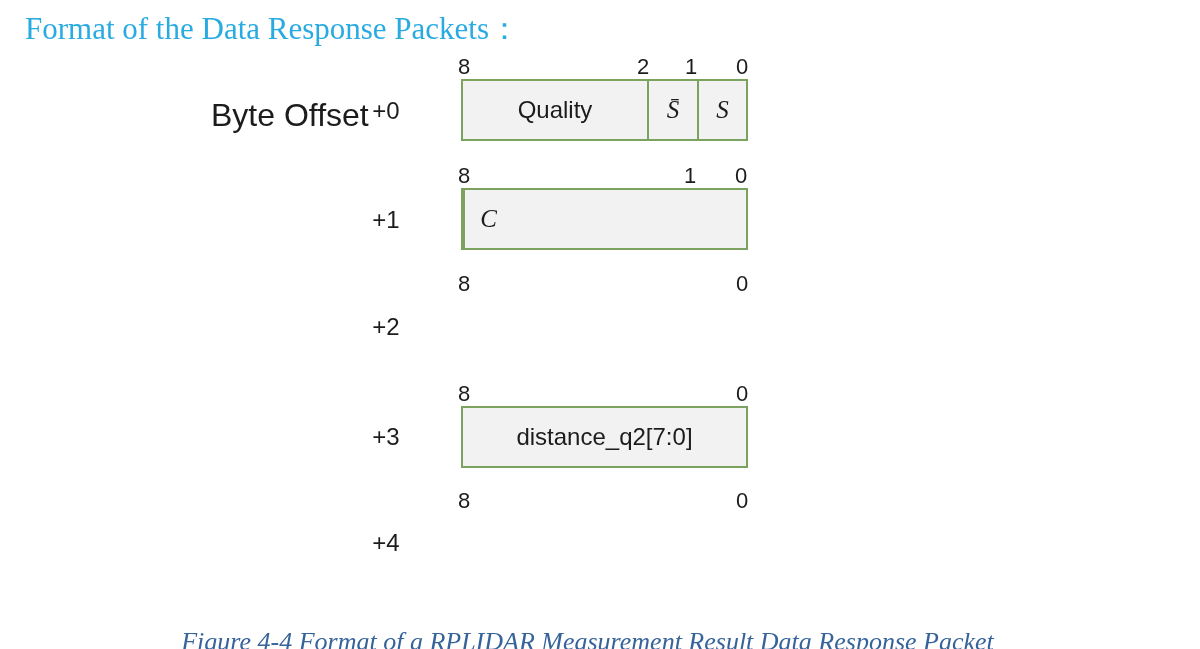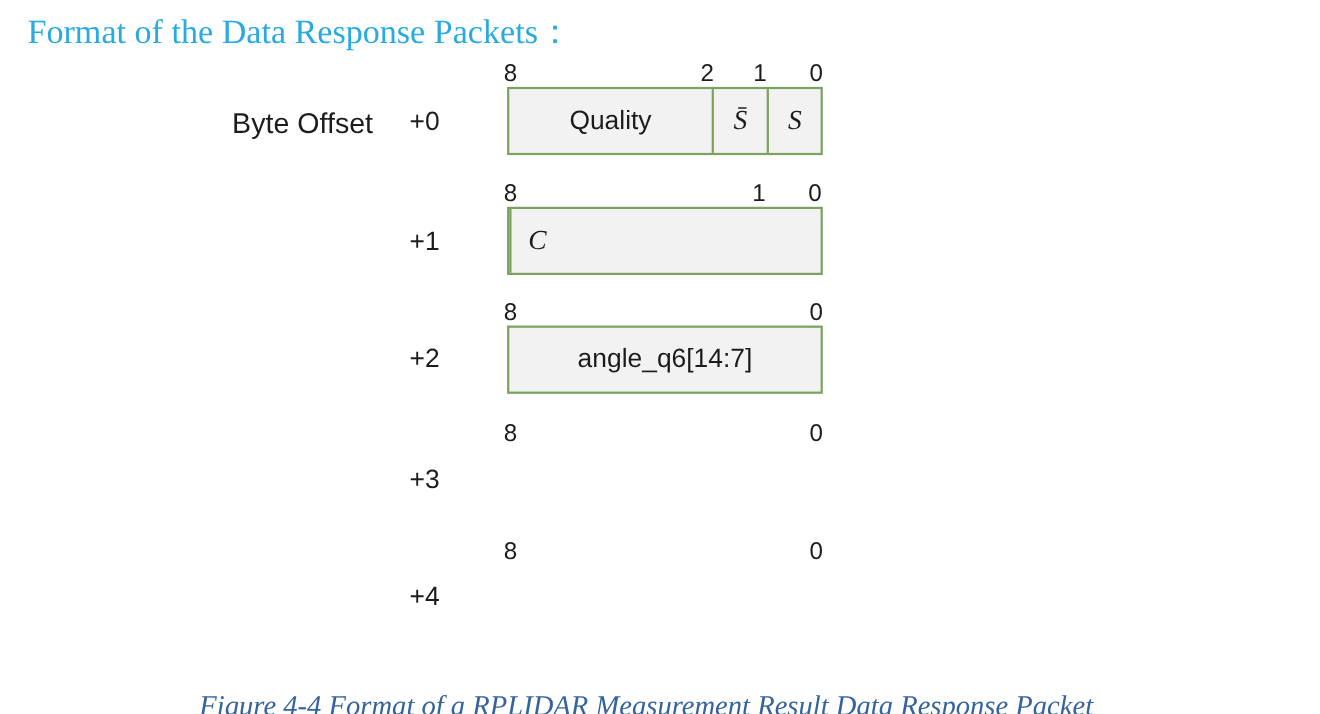--- a/index.html
+++ b/index.html
@@ -25,21 +25,21 @@
     font-size: 31px;
     font-weight: 400;
     color: #29abe2;
     white-space: nowrap;
     text-align: right;
   }
   .byte-offset-label {
     position: absolute;
     left: 211px;
     top: 97px;
-    font-size: 26px;
+    font-size: 32px;
     color: #1c1c1c;
     white-space: nowrap;
   }
   .offset {
     position: absolute;
     left: 346px;
     width: 80px;
     text-align: center;
     font-size: 24px;
     color: #1c1c1c;
@@ -155,29 +155,29 @@
     <div class="box">
       <div class="cell divider w49 italic">C</div>
     </div>
   </div>
 
   <div class="row-group r2 single">
     <div class="bits">
       <span class="bit left-edge">8</span>
       <span class="bit centered p0">0</span>
     </div>
-    <div class="box">
-      <div class="cell grow">angle_q6[14:7]</div>
-    </div>
   </div>
 
   <div class="row-group r3 single">
     <div class="bits">
       <span class="bit left-edge">8</span>
       <span class="bit centered p0">0</span>
+    </div>
+    <div class="box">
+      <div class="cell grow">distance_q2[7:0]</div>
     </div>
   </div>
 
   <div class="row-group r4 single">
     <div class="bits">
       <span class="bit left-edge">8</span>
       <span class="bit centered p0">0</span>
     </div>
   </div>
 

